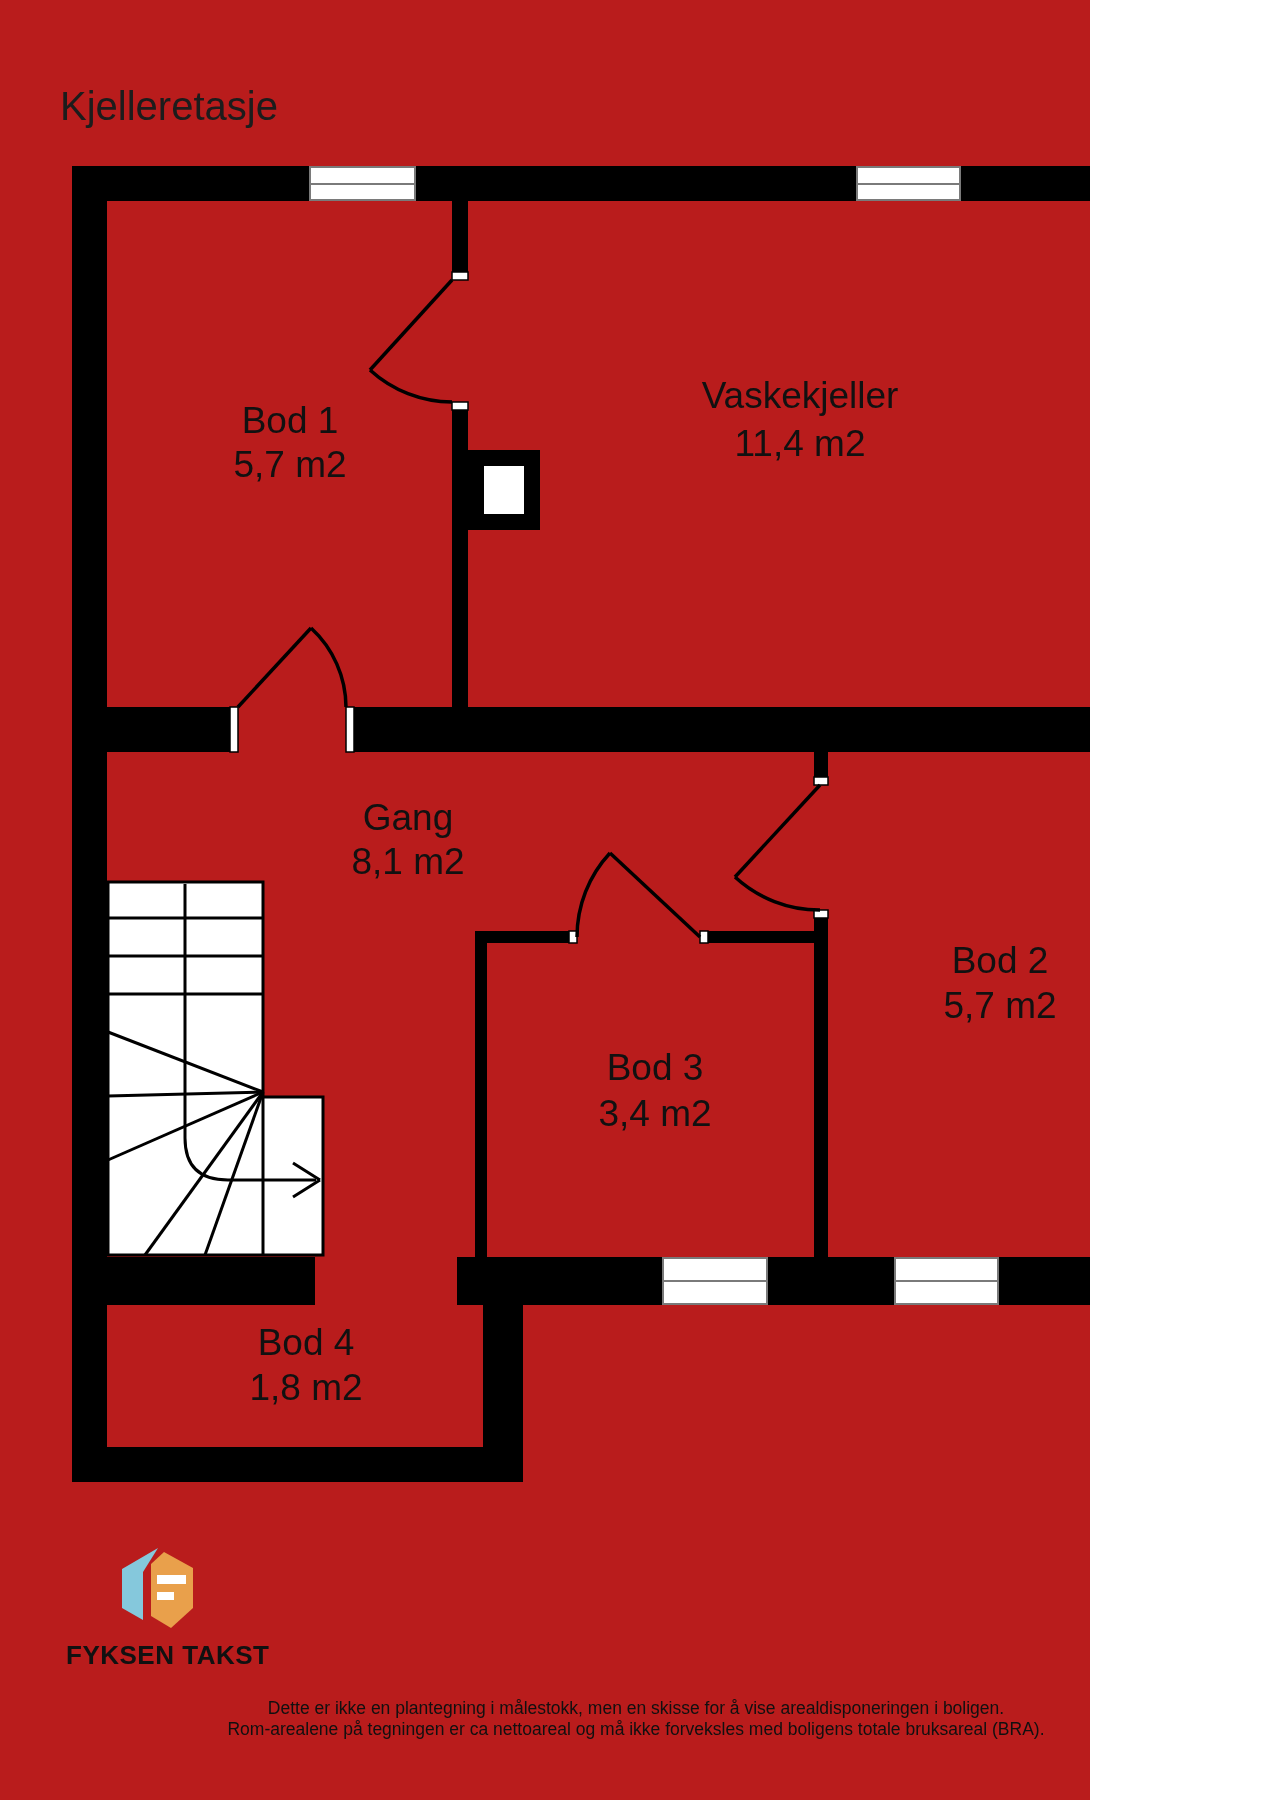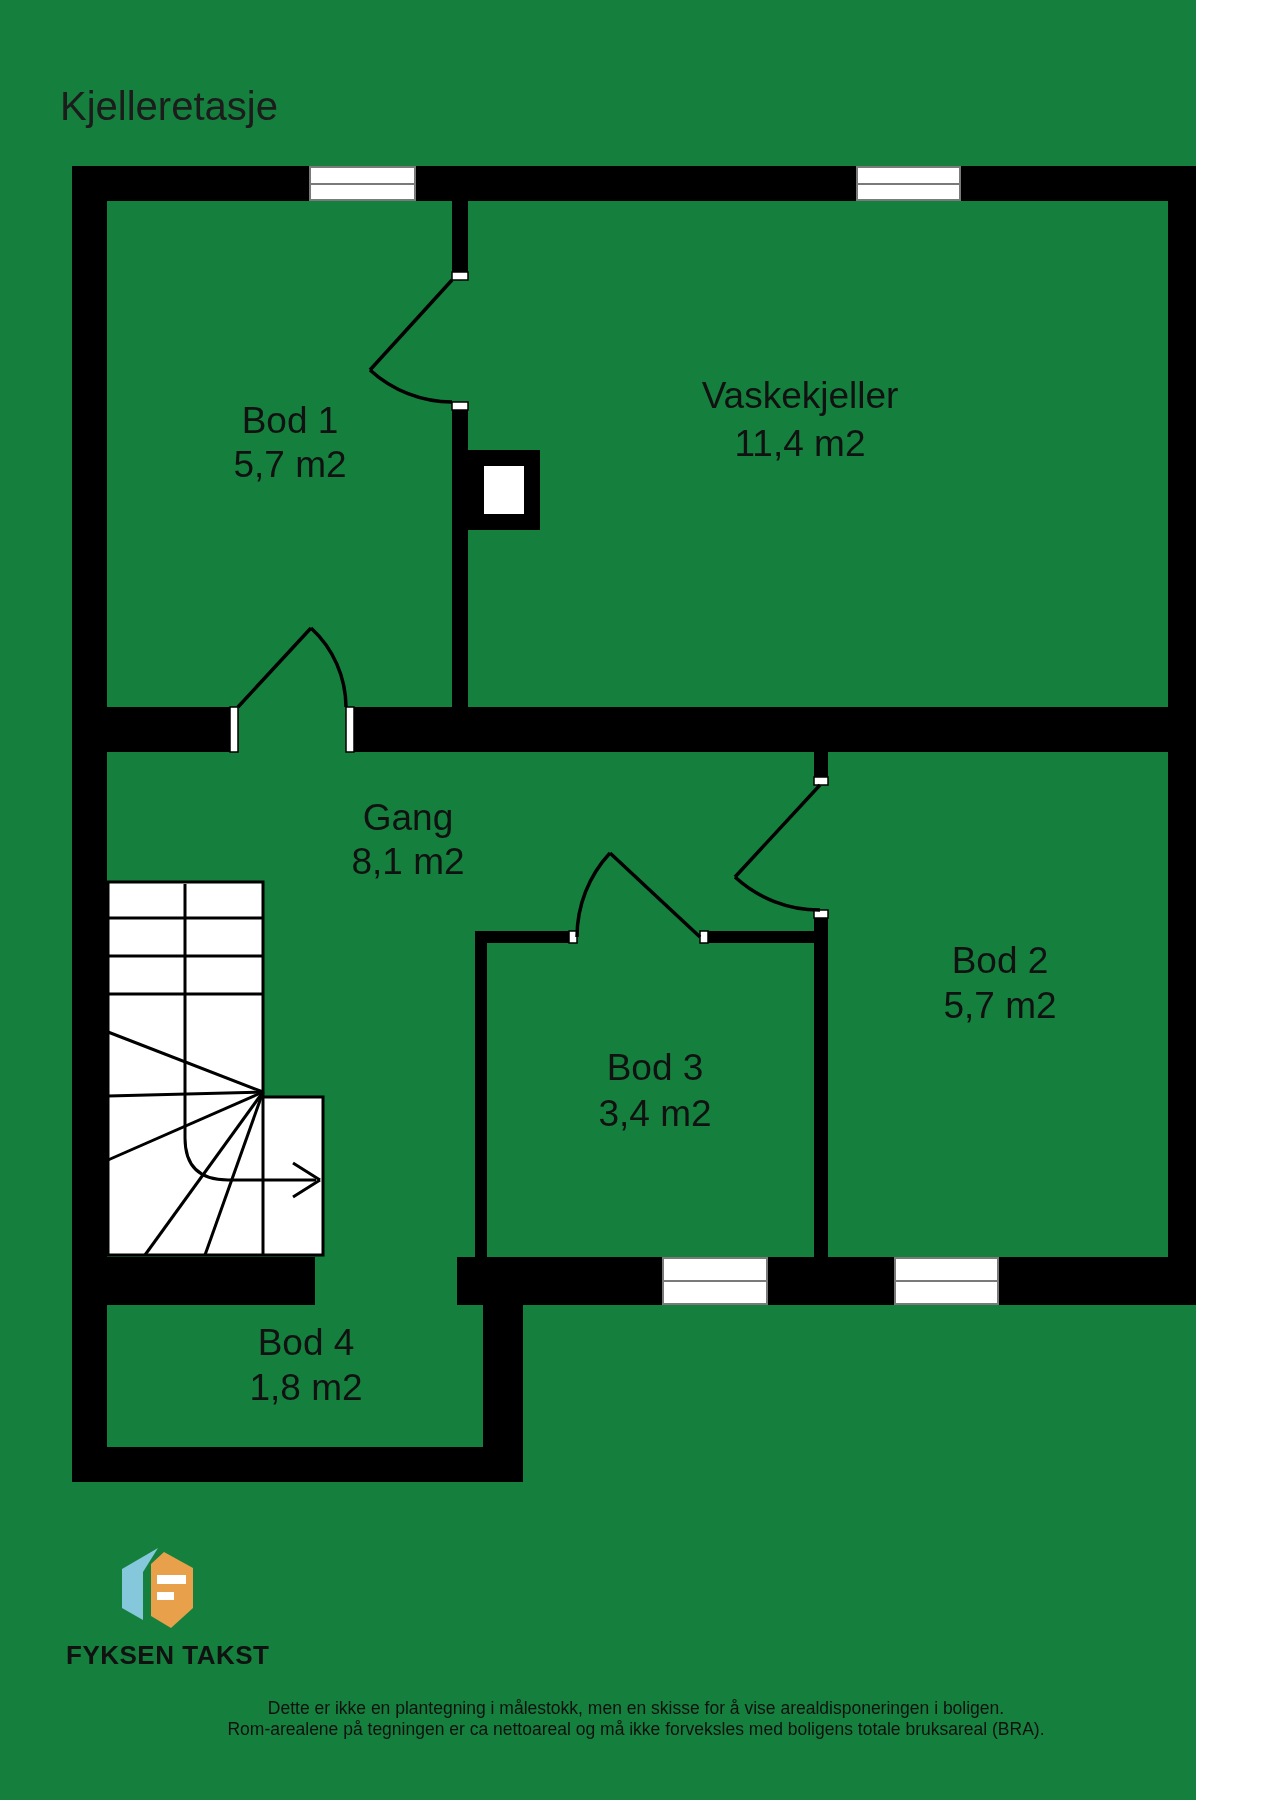--- a/index.html
+++ b/index.html
@@ -1,20 +1,20 @@
 <!DOCTYPE html>
 <html><head>
 <meta charset="utf-8">
 <style>
   html, body { margin: 0; padding: 0; background: #ffffff; }
   .page {
     position: relative;
-    width: 1196px;
+    width: 1090px;
     height: 1800px;
-    background: #15803d;
+    background: #b91c1c;
     font-family: "Liberation Sans", sans-serif;
     overflow: hidden;
     text-decoration: underline;
   }
   svg { display: block; }
   text { font-family: "Liberation Sans", sans-serif; fill: #111111; }
   .title-text { font-size: 40px; fill: #1c1c1c; }
   .room-name, .room-area { font-size: 37px; text-anchor: middle; }
   .logo-text { font-size: 26px; font-weight: bold; letter-spacing: 0.5px; }
   .footer-text { font-size: 17.5px; text-anchor: middle; fill: #101010; }

